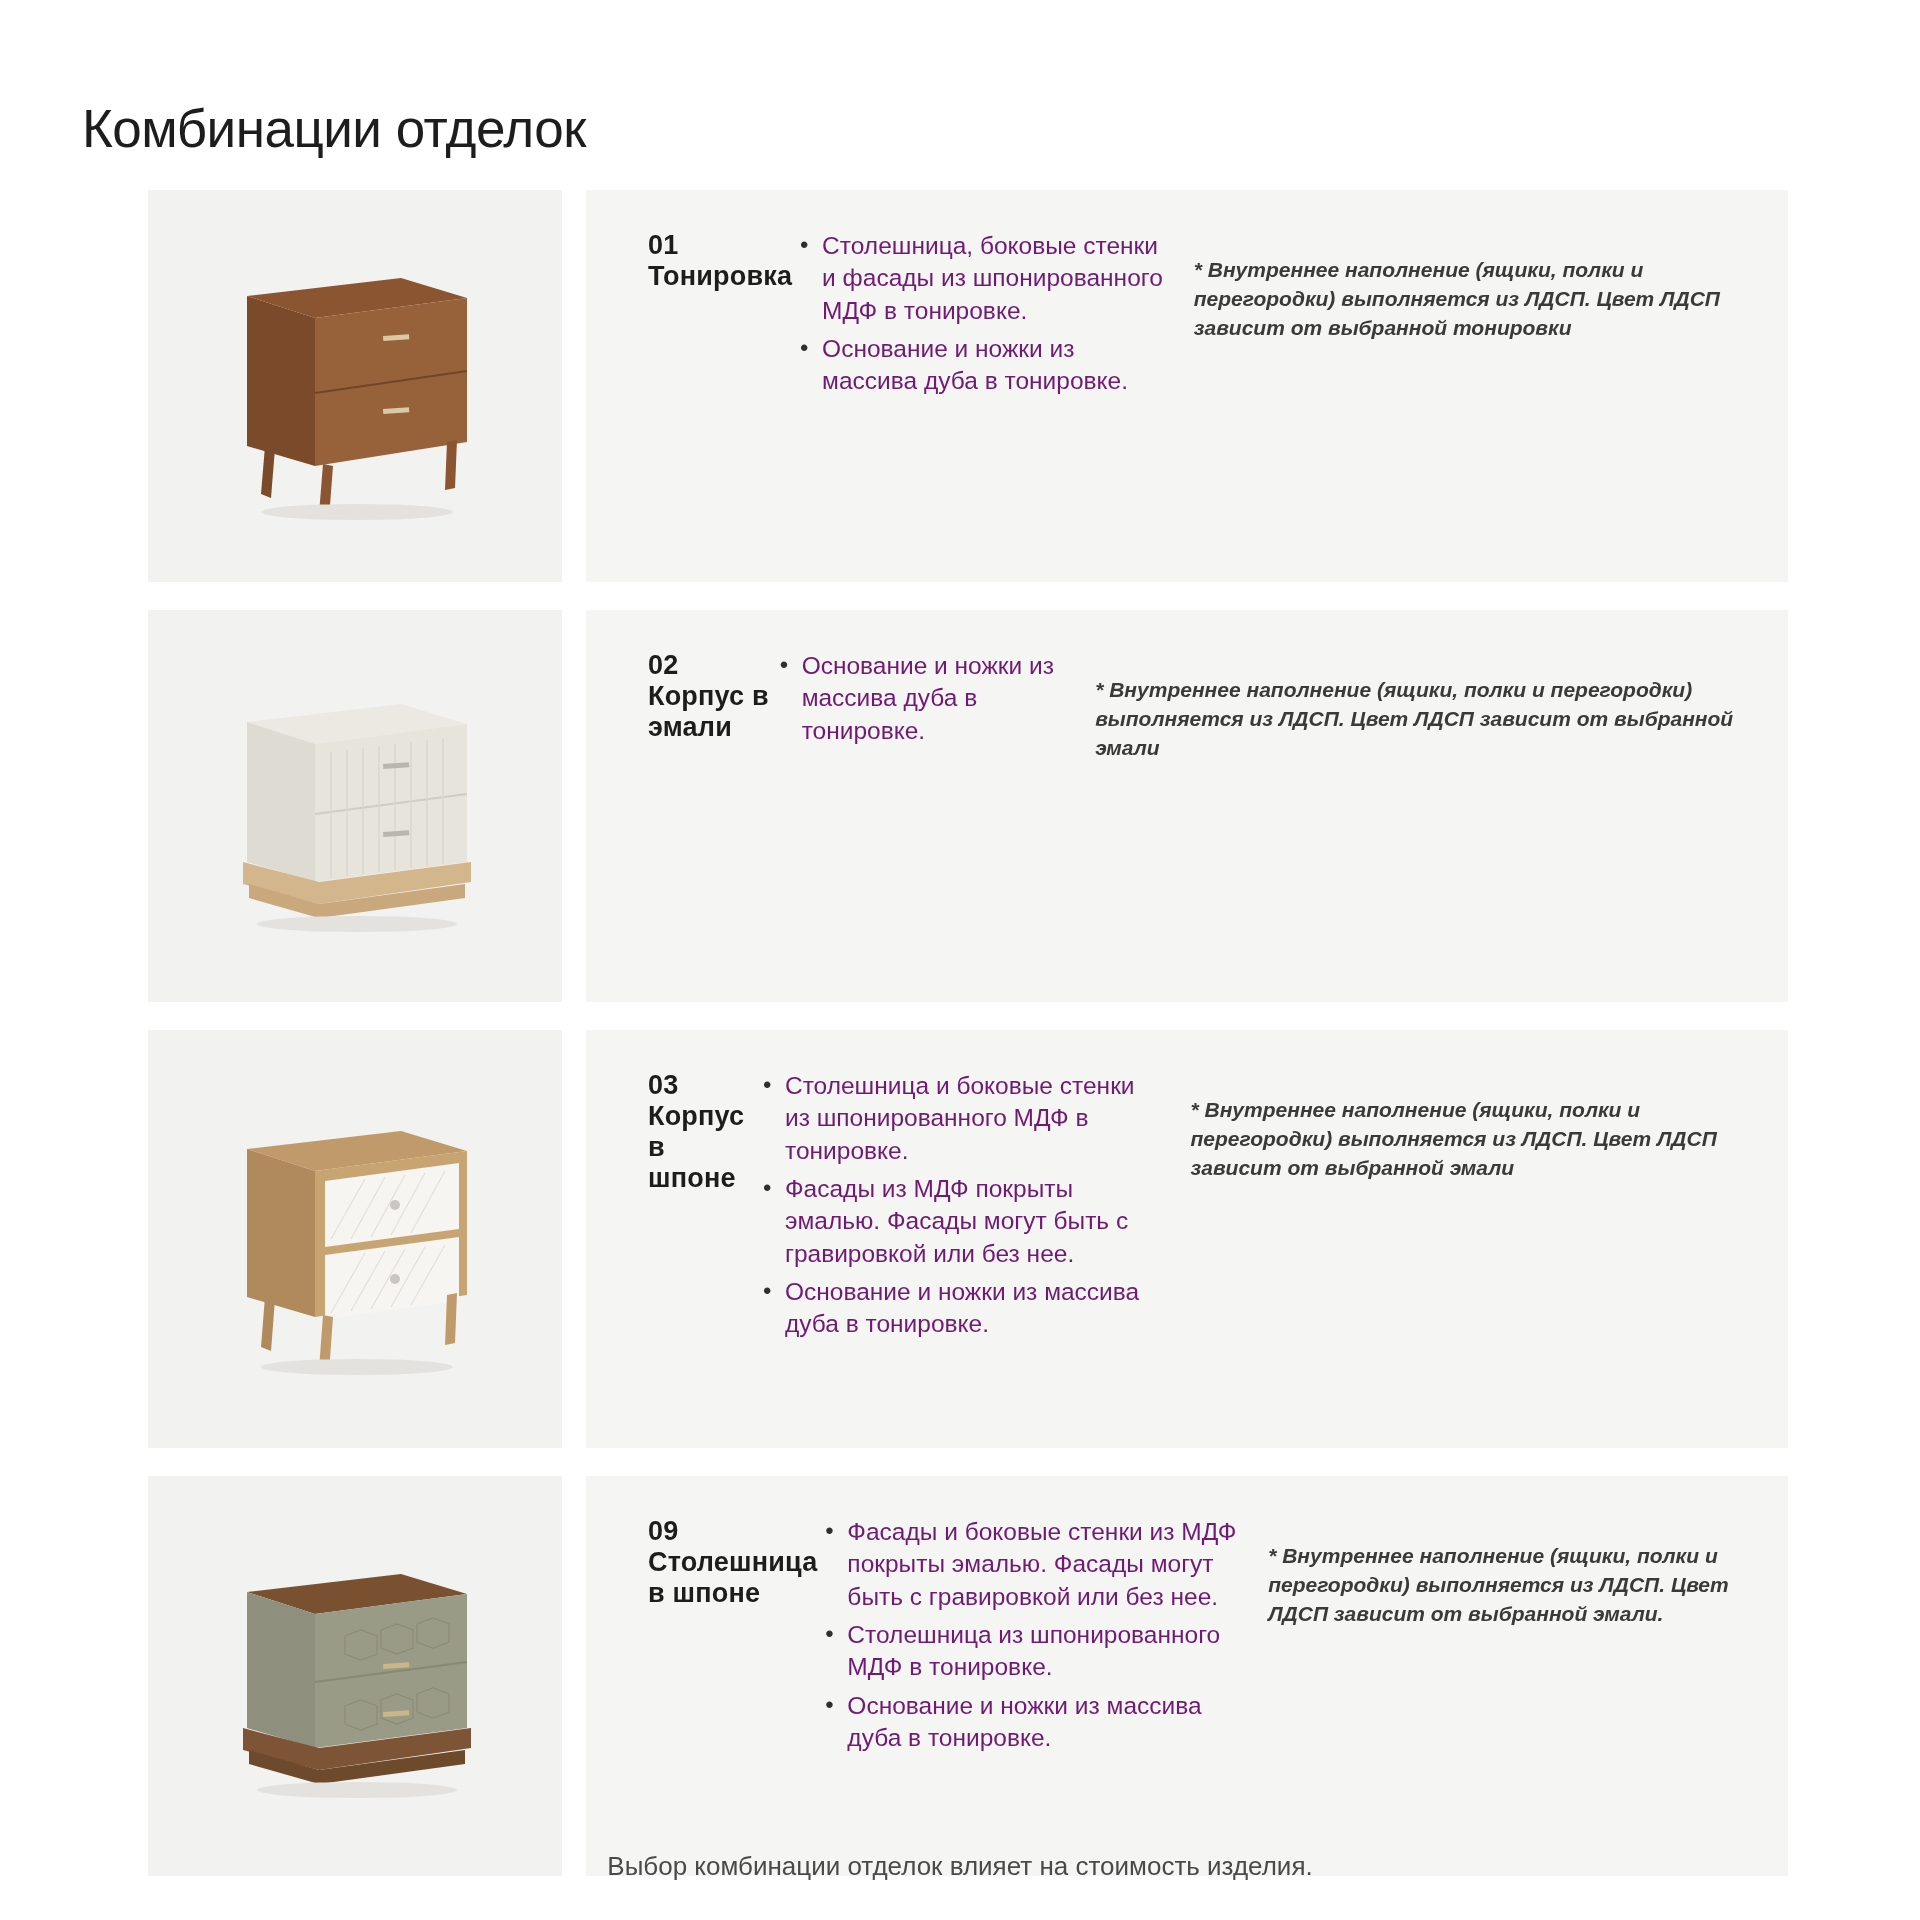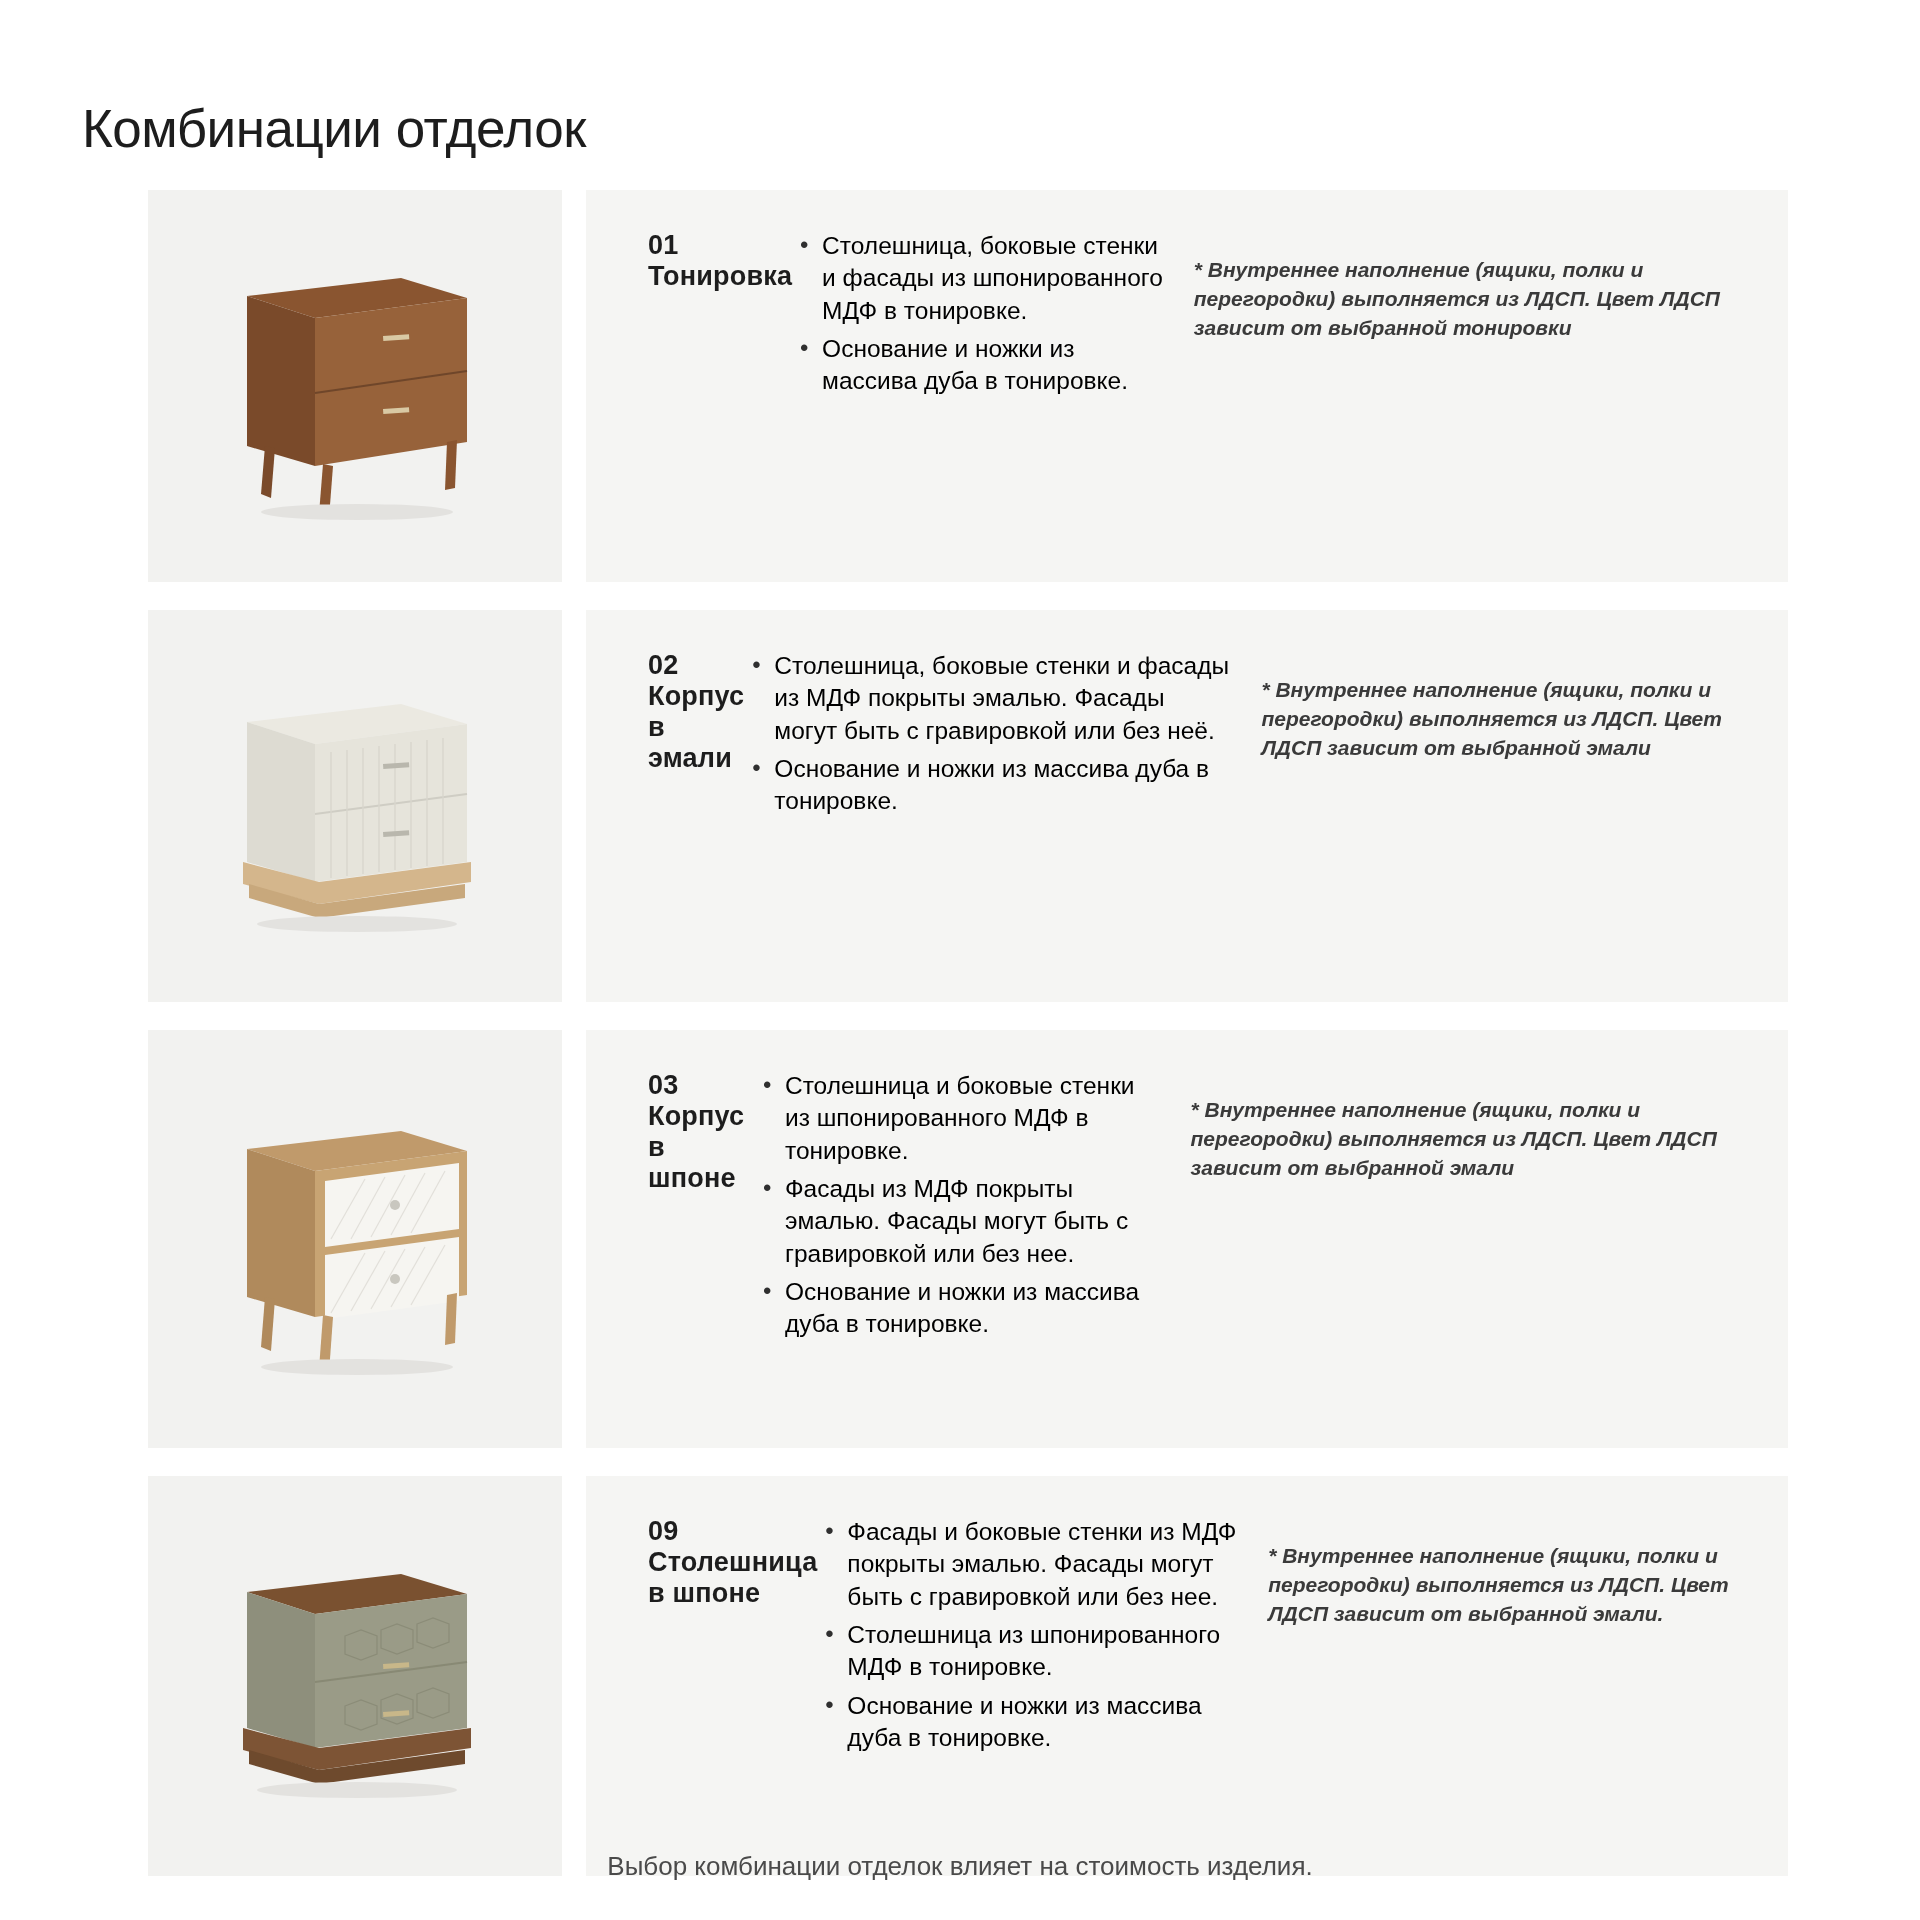--- a/index.html
+++ b/index.html
@@ -62,21 +62,21 @@
   ul.bullets {
     list-style: none;
     margin: 0 0 0 0;
     padding: 0;
   }
   ul.bullets li {
     position: relative;
     padding-left: 30px;
     font-size: 24.5px;
     line-height: 1.32;
-    color: #000000;
+    color: #701a75;
     margin-bottom: 6px;
   }
   ul.bullets li::before {
     content: "•";
     position: absolute;
     left: 8px;
     top: -1px;
     font-size: 24px;
     color: #2f2f2f;
   }
@@ -166,21 +166,20 @@
           <rect x="178" y="176" width="26" height="5" fill="#b9b7ad" transform="rotate(-4 178 176)"></rect>
 
           <polygon points="38,206 114,226 266,206 266,226 114,248 38,228" fill="#d4b68c"></polygon>
           <polygon points="44,228 114,248 260,228 260,242 114,262 44,242" fill="#c8a87c"></polygon>
           <ellipse cx="152" cy="268" rx="100" ry="8" fill="#e3e2df"></ellipse>
         </svg>
       </div>
       <div class="content">
         <div class="sec-title">02 Корпус в эмали</div>
         <ul class="bullets">
-          <li>Столешница, боковые стенки и фасады из МДФ покрыты эмалью. Фасады могут быть с гравировкой или без неё.</li>
           <li>Основание и ножки из массива дуба в тонировке.</li>
         </ul>
         <div class="note">* Внутреннее наполнение (ящики, полки и перегородки) выполняется из ЛДСП. Цвет ЛДСП зависит от выбранной эмали</div>
       </div>
     </div>
 
     <div class="row row-3">
       <div class="thumb">
         <svg width="300" height="300" viewBox="0 0 300 300" aria-hidden="true">
           <rect x="0" y="0" width="300" height="300" fill="#f2f2f0"></rect>

